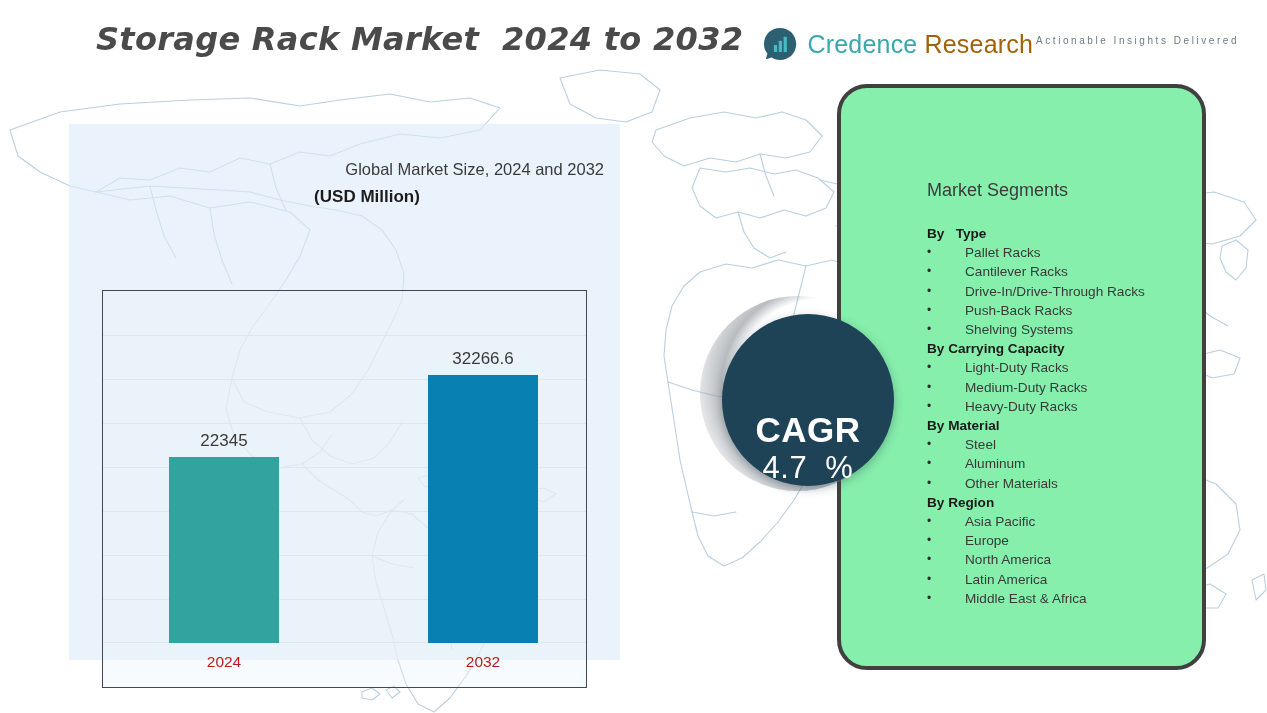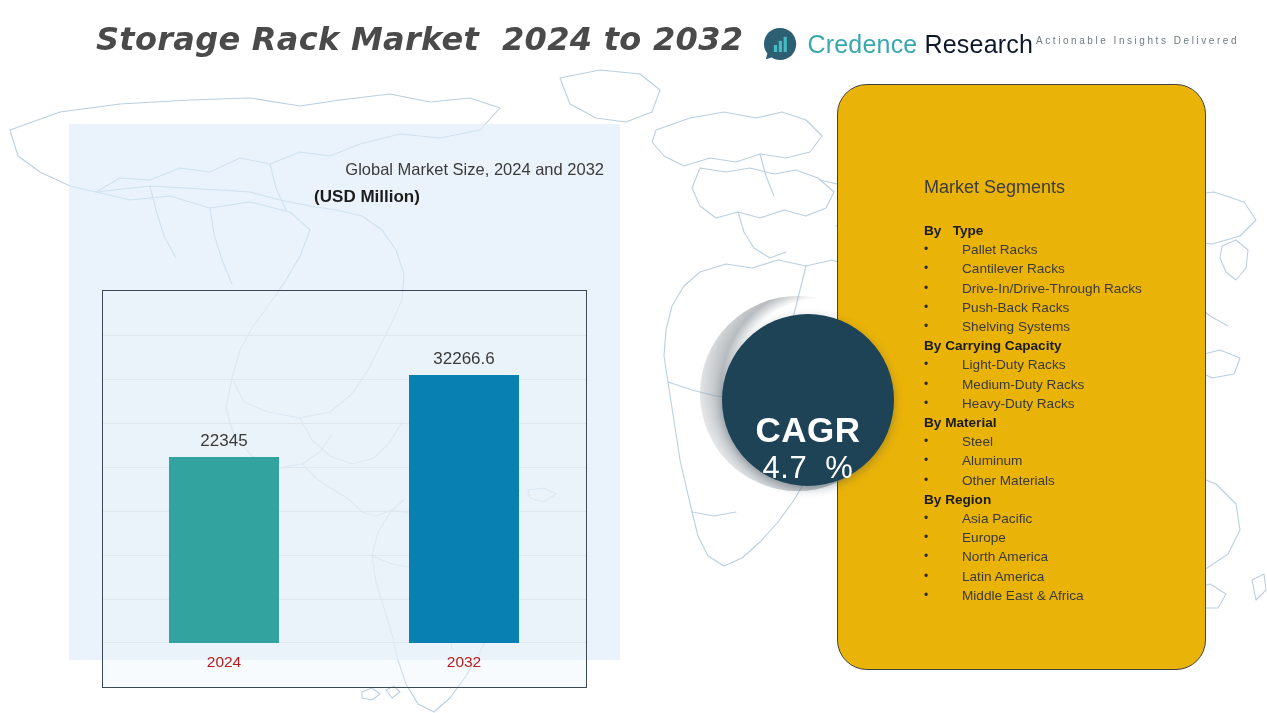--- a/index.html
+++ b/index.html
@@ -28,21 +28,21 @@
     z-index: 6; white-space: pre;
   }
 
   
   #logo { position: absolute; right: 28px; top: 26px; z-index: 6;
           display: flex; align-items: center; gap: 9px; }
   #logo-mark { width: 36px; height: 36px; flex: 0 0 36px; }
   #logo-text { display: flex; flex-direction: row; line-height: 1; }
   #logo-row { display: flex; align-items: baseline; gap: 7px; }
   .logo-credence { font-size: 25px; color: #39a7ae; font-family: "Liberation Sans", sans-serif; letter-spacing: 0.2px;}
-  .logo-research { font-size: 25px; color: #0f172a; font-family: "Liberation Sans", sans-serif; letter-spacing: 0.2px;}
+  .logo-research { font-size: 25px; color: #a16207; font-family: "Liberation Sans", sans-serif; letter-spacing: 0.2px;}
   #logo-tag { font-size: 10px; color: #6f7a80; letter-spacing: 2.55px; margin-top: 4px; margin-left: 3px; }
 
   
   #left-panel {
     position: absolute; left: 69px; top: 124px;
     width: 551px; height: 536px;
     background: rgba(221,235,248,0.62);
     z-index: 2;
   }
   #chart-title-1 {
@@ -100,22 +100,22 @@
   }
   #cagr-label { color: #ffffff; font-size: 35px; font-weight: bold; letter-spacing: 0.5px;
                 font-family: "Liberation Sans", sans-serif; line-height: 1.05; }
   #cagr-value { color: #ffffff; font-size: 31px; letter-spacing: 0.5px;
                 font-family: "Liberation Sans", sans-serif; line-height: 1.2; white-space: pre; }
 
   
   #right-panel {
     position: absolute; left: 837px; top: 84px;
     width: 369px; height: 586px;
-    background: #eab308;
-    border: 1px solid #404040;
+    background: #86efac;
+    border: 4px solid #404040;
     border-radius: 30px;
     z-index: 3;
   }
   #segments-title {
     position: absolute; left: 86px; top: 92px;
     font-size: 18px; color: #3c3c3c;
     font-family: "Liberation Sans", sans-serif;
   }
   #segments-body { position: absolute; left: 86px; top: 136px; right: 8px; }
   .seg-head {
@@ -248,21 +248,21 @@
           <div class="gridline" style="top: 264px;"></div>
           <div class="gridline" style="top: 308px;"></div>
           <div class="gridline" style="bottom: 44px;"></div>
         </div>
       <div id="plot">
           <div class="bar-group" style="left: 66px; width: 110px; height: 186px;">
             <div class="bar" style="height: 186px; background: rgb(51, 163, 160);"></div>
             <div class="bar-value" style="bottom: 192px;">22345</div>
             <div class="bar-cat">2024</div>
           </div>
-          <div class="bar-group" style="left: 306px; width: 110px; height: 232px; text-align: center;">
+          <div class="bar-group" style="left: 325px; width: 110px; height: 232px; text-align: center;">
             <div class="bar" style="height: 268px; background: rgb(8, 128, 178);"></div>
             <div class="bar-value" style="bottom: 274px;">32266.6</div>
             <div class="bar-cat">2032</div>
           </div>
         </div>
     </div>
   </div>
 
   <div id="cagr-wrap">
     <div id="cagr-ring"></div>

